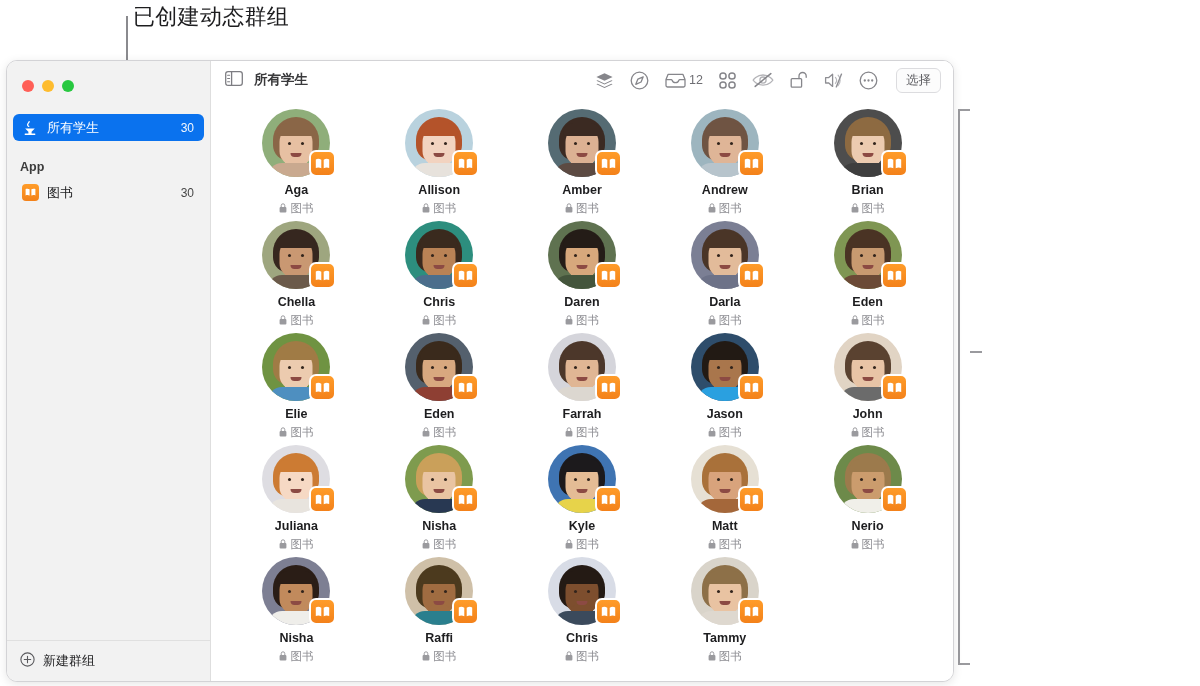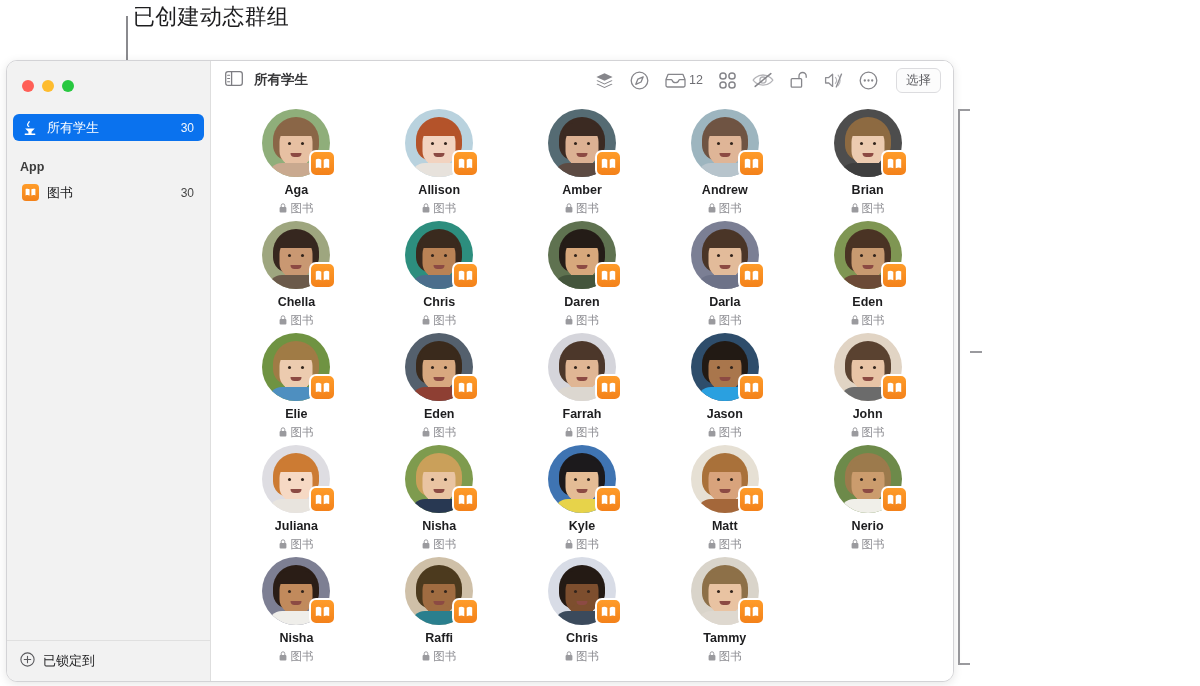--- a/index.html
+++ b/index.html
@@ -263,21 +263,21 @@
 
       </div>
 
       <div class="sb-footer">
         <span>
           <svg width="15" height="15" viewBox="0 0 15 15">
             <circle cx="7.5" cy="7.5" r="6.6" fill="none" stroke="#5a5a5e" stroke-width="1.1"></circle>
             <path d="M7.5 4.3v6.4M4.3 7.5h6.4" stroke="#5a5a5e" stroke-width="1.1" stroke-linecap="round"></path>
           </svg>
         </span>
-        <span>已锁定到</span>
+        <span>新建群组</span>
       </div>
     </div>
 
     <div class="content">
 
       <div class="toolbar">
         <div class="tb-left">
           <span>
             <svg width="18" height="15" viewBox="0 0 18 15">
               <rect x=".7" y=".7" width="16.6" height="13.6" rx="2.4" fill="none" stroke="#7d7d82" stroke-width="1.3"></rect>

